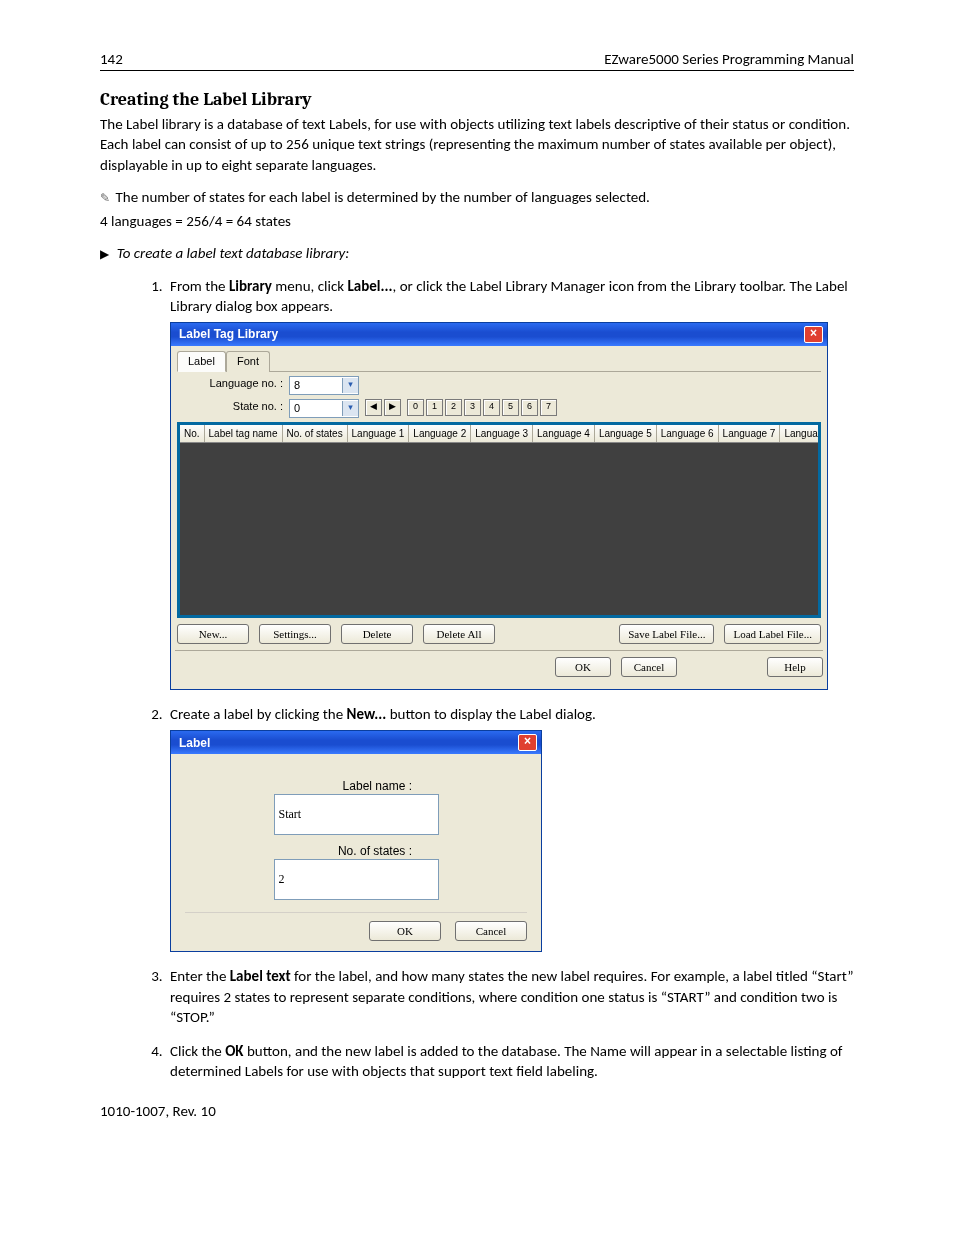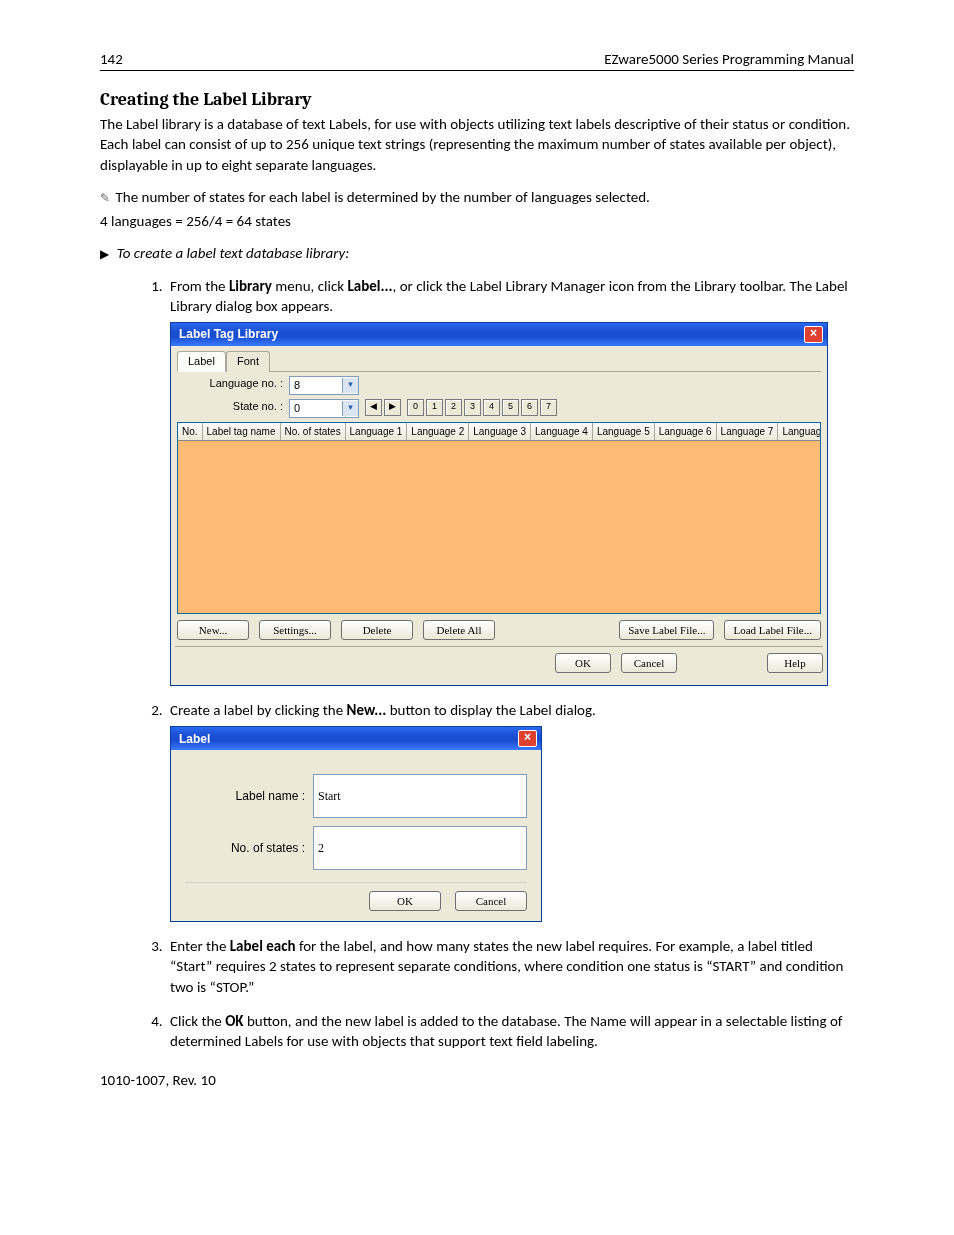--- a/index.html
+++ b/index.html
@@ -81,22 +81,22 @@
   .navbtn, .numbtn {
     width:15px; height:15px;
     background:#ece9d8;
     border:1px solid #7a7a7a;
     text-align:center; line-height:13px; font-size:9px; cursor:pointer;
     box-shadow:inset 1px 1px 0 #fff;
   }
   .navrow { display:flex; gap:2px;}
 
   .grid-wrap {
-    border:1px solid #0369a1;
-    background:#fdba74;
+    border:3px solid #0369a1;
+    background:#404040;
     height:190px;
     margin:4px 0 6px 0;
     overflow:hidden;
   }
   .grid-head { display:flex; background:#ece9d8; border-bottom:1px solid #888;}
   .grid-head div {
     border-right:1px solid #aca899;
     padding:2px 4px; font-size:10px; white-space:nowrap;
     background:linear-gradient(#fdfdfd,#ece9d8);
   }
@@ -110,21 +110,21 @@
     border-radius:3px;
     font-size:11px; font-family:Tahoma;
     padding:0 8px; cursor:pointer;
   }
   .footer-rule { border-top:1px solid #aca899; margin:6px -2px 6px -2px; padding-top:6px;}
   .footer-btns { display:flex; gap:10px; justify-content:flex-start;}
 
   
   .dlg2 { width:370px; margin-left:0;}
   .dlg2 .body2 { padding:16px 14px 10px 14px;}
-  .row2 { display:flex; align-items:center; margin:8px 0;}
+  .row2 { display:flex; align-items:center; margin:8px 0;flex-direction:column;}
   .row2 label { width:120px; text-align:right; margin-right:8px; font-size:12px;}
   .row2 input {
     flex:1; height:18px; border:1px solid #7f9db9; font-size:12px; padding:12px 4px;
     font-family:Tahoma;
   }
   .dlg2 .btns2 { display:flex; justify-content:flex-end; gap:14px; margin-top:12px; border-top:1px solid #d4d0c8; padding-top:8px;}
 
   .doc-footer { margin-top:20px; font-size:15px;}
 </style>
 </head>
@@ -252,21 +252,21 @@
         </div>
         <div class="btns2">
           <button class="winbtn">OK</button>
           <button class="winbtn">Cancel</button>
         </div>
       </div>
     </div>
   </li>
 
   <li>
-    <span>Enter the </span><strong>Label each</strong><span> for the label, and how many states the new label requires. For example, a label titled “Start” requires 2 states to represent separate conditions, where condition one status is “START” and condition two is “STOP.”</span>
+    <span>Enter the </span><strong>Label text</strong><span> for the label, and how many states the new label requires. For example, a label titled “Start” requires 2 states to represent separate conditions, where condition one status is “START” and condition two is “STOP.”</span>
   </li>
 
   <li>
     <span>Click the </span><strong>OK</strong><span> button, and the new label is added to the database. The Name will appear in a selectable listing of determined Labels for use with objects that support text field labeling.</span>
   </li>
 </ol>
 
 <div class="doc-footer">1010-1007, Rev. 10</div>
 
 </body></html>

